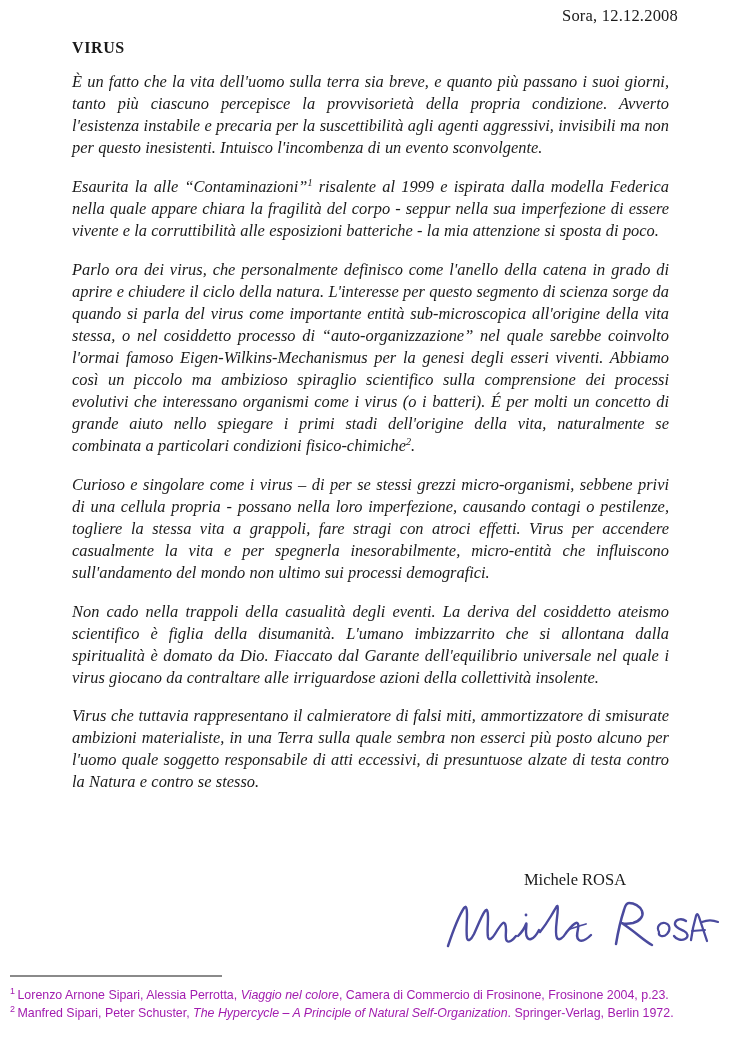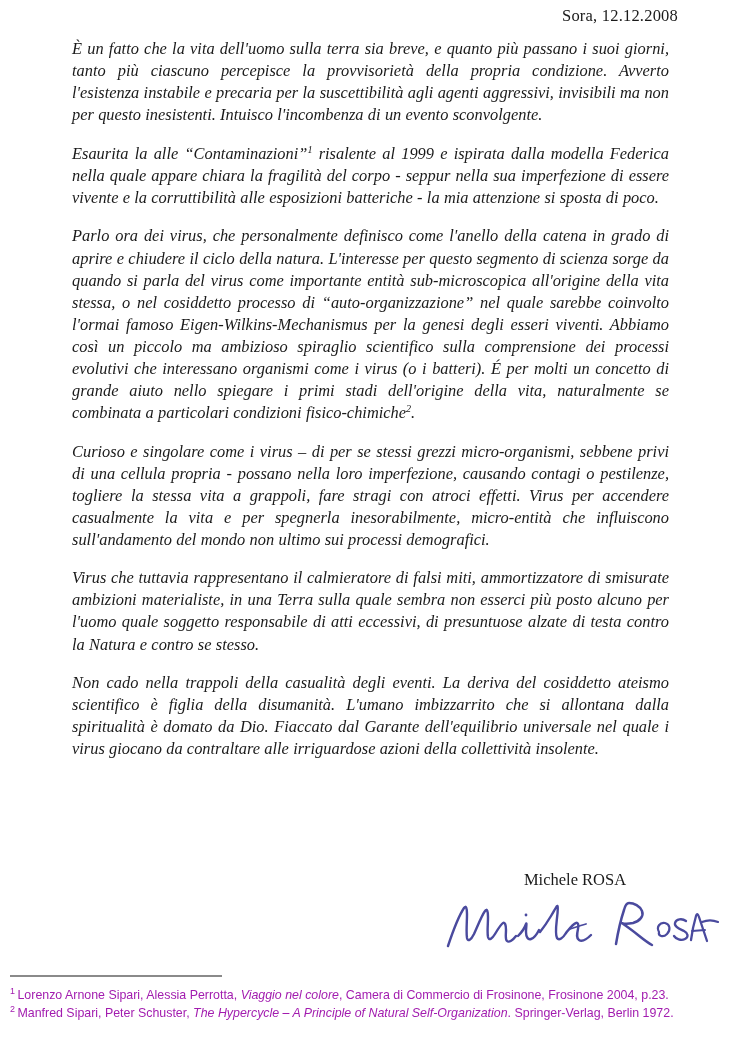--- a/index.html
+++ b/index.html
@@ -126,32 +126,33 @@
 </style>
 </head>
 <body>
 
 <div class="page">
 
   <div class="doc-date">Sora, 12.12.2008</div>
 
   <div class="body-block">
 
+    <h1 class="doc-title">VIRUS</h1>
 
     <p class="para">È un fatto che la vita dell'uomo sulla terra sia breve, e quanto più passano i suoi giorni, tanto più ciascuno percepisce la provvisorietà della propria condizione. Avverto l'esistenza instabile e precaria per la suscettibilità agli agenti aggressivi, invisibili ma non per questo inesistenti. Intuisco l'incombenza di un evento sconvolgente.</p>
 
     <p class="para"><span>Esaurita la alle “Contaminazioni”</span><span class="fnref">1</span><span> risalente al 1999 e ispirata dalla modella Federica nella quale appare chiara la fragilità del corpo - seppur nella sua imperfezione di essere vivente e la corruttibilità alle esposizioni batteriche - la mia attenzione si sposta di poco.</span></p>
 
     <p class="para"><span>Parlo ora dei virus, che personalmente definisco come l'anello della catena in grado di aprire e chiudere il ciclo della natura. L'interesse per questo segmento di scienza sorge da quando si parla del virus come importante entità sub-microscopica all'origine della vita stessa, o nel cosiddetto processo di “auto-organizzazione” nel quale sarebbe coinvolto l'ormai famoso Eigen-Wilkins-Mechanismus per la genesi degli esseri viventi. Abbiamo così un piccolo ma ambizioso spiraglio scientifico sulla comprensione dei processi evolutivi che interessano organismi come i virus (o i batteri). É per molti un concetto di grande aiuto nello spiegare i primi stadi dell'origine della vita, naturalmente se combinata a particolari condizioni fisico-chimiche</span><span class="fnref">2</span><span>.</span></p>
 
     <p class="para">Curioso e singolare come i virus – di per se stessi grezzi micro-organismi, sebbene privi di una cellula propria - possano nella loro imperfezione, causando contagi o pestilenze, togliere la stessa vita a grappoli, fare stragi con atroci effetti. Virus per accendere casualmente la vita e per spegnerla inesorabilmente, micro-entità che influiscono sull'andamento del mondo non ultimo sui processi demografici.</p>
 
+    <p class="para">Non cado nella trappoli della casualità degli eventi. La deriva del cosiddetto ateismo scientifico è figlia della disumanità. L'umano imbizzarrito che si allontana dalla spiritualità è domato da Dio. Fiaccato dal Garante dell'equilibrio universale nel quale i virus giocano da contraltare alle irriguardose azioni della collettività insolente.</p>
+
     <p class="para">Virus che tuttavia rappresentano il calmieratore di falsi miti, ammortizzatore di smisurate ambizioni materialiste, in una Terra sulla quale sembra non esserci più posto alcuno per l'uomo quale soggetto responsabile di atti eccessivi, di presuntuose alzate di testa contro la Natura e contro se stesso.</p>
-
-    <p class="para">Non cado nella trappoli della casualità degli eventi. La deriva del cosiddetto ateismo scientifico è figlia della disumanità. L'umano imbizzarrito che si allontana dalla spiritualità è domato da Dio. Fiaccato dal Garante dell'equilibrio universale nel quale i virus giocano da contraltare alle irriguardose azioni della collettività insolente.</p>
 
   </div>
 
   <div class="sign-wrap">
     <div class="sign-name">Michele ROSA</div>
     <div class="sign-mark">
       <svg width="290" height="60" viewBox="0 0 290 60" aria-hidden="true">
         <g fill="none" stroke="#4a4a9e" stroke-linecap="round" stroke-linejoin="round">
           <path d="M18 52 C24 34, 30 20, 34 14 C36 11, 37 14, 37 20 C37 29, 36 38, 37 44 C38 48, 41 46, 44 40 C48 31, 52 21, 55 17 C57 14, 58 17, 58 23 C58 31, 57 38, 58 43 C59 47, 62 45, 65 40 C68 35, 71 30, 73 29 C75 28, 76 31, 76 36 C76 41, 75 45, 77 47 C79 49, 83 46, 86 42" stroke-width="2.4"></path>
           <path d="M88 42 C92 38, 95 33, 96 30 C97 28, 96 33, 96 38 C96 43, 98 46, 101 45 C104 44, 107 40, 109 36" stroke-width="2.4"></path>

